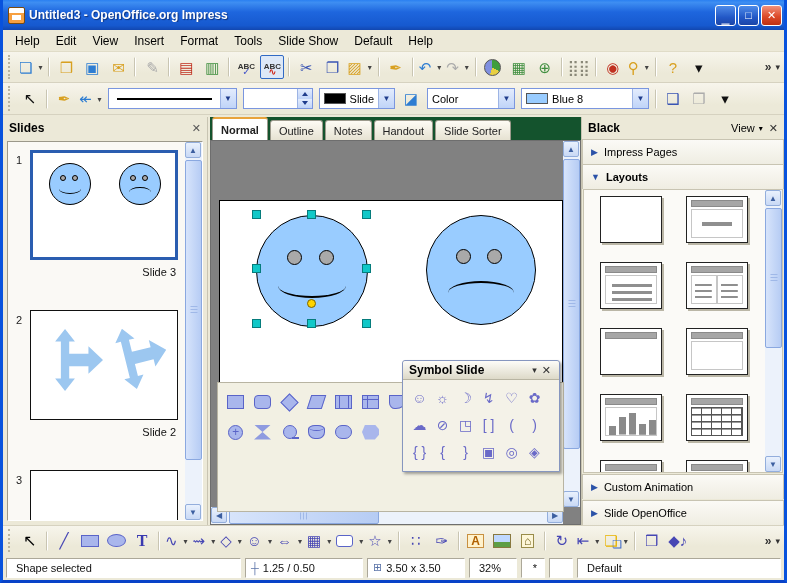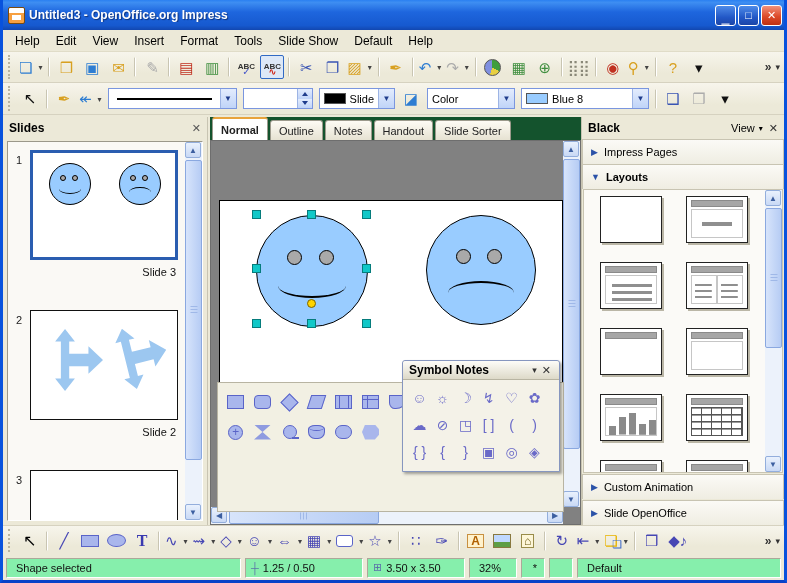--- a/index.html
+++ b/index.html
@@ -178,21 +178,21 @@
   .txt .g{font-weight:bold;font-family:"Liberation Serif",serif;font-size:16px;color:#3A3AB0;}
   .fw .g{font-weight:bold;color:#B06000;font-size:12px;border:1px solid #C89040;background:#FFF2CC;padding:0 3px;}
   .pic-shape::before{content:"";width:16px;height:12px;border:1px solid #887840;background:linear-gradient(180deg,#BFD8FF 0 58%,#5E9E46 58%),radial-gradient(circle at 70% 28%,#FFC400 0 2px,transparent 3px);background-blend-mode:normal;}
   .gal .g{border:1px solid #998c4a;padding:0 2px;background:#FDF6D8;font-size:12px;color:#6A5A10;}
   .arr{position:relative;}
   .arr .g{color:#E8B300;}
   .arr::before{content:"❏";position:absolute;left:8px;top:8px;color:#3A66C8;font-size:11px;}
 
   
   .statusbar{position:absolute;left:0;right:0;bottom:0;height:25px;background:#ECE9D8;display:flex;align-items:center;gap:4px;padding:0 3px;}
-  .sb-cell{height:20px;border:1px solid #ACA899;border-bottom-color:#fff;border-right-color:#fff;display:flex;align-items:center;padding:0 5px;font-size:11px;color:#111;background:#86efac;white-space:nowrap;overflow:hidden;}
+  .sb-cell{height:20px;border:1px solid #ACA899;border-bottom-color:#fff;border-right-color:#fff;display:flex;align-items:center;padding:0 5px;font-size:11px;color:#111;background:#ffffff;white-space:nowrap;overflow:hidden;}
   .sb-ico{color:#5B74A8;margin-right:4px;font-size:11px;}
   .w1{width:235px;}.w2{width:118px;}.w3{width:98px;}.w4{width:48px;}.w5{width:24px;justify-content:center;}.w6{width:24px;}.w7{width:142px;}.w8{flex:1;}
 </style>
 </head>
 <body>
 
 <div id="win">
 
   <div class="titlebar">
     <span class="app-ico"></span>
@@ -456,21 +456,21 @@
               <i class="shp"></i>
             </span><span class="fbtn fc-das">
               <i class="shp"></i>
             </span><span class="fbtn fc-disp">
               <i class="shp"></i>
             </span></div>
       </div>
 
       <div class="sym-win">
         <div class="sym-title">
-          <span>Symbol Notes</span>
+          <span>Symbol Slide</span>
           <span class="mini">▾</span>
           <span class="x">✕</span>
         </div>
         <div class="sym-body"><span class="tbtn">
               <span class="g">☺</span>
             </span><span class="tbtn">
               <span class="g">☼</span>
             </span><span class="tbtn">
               <span class="g">☽</span>
             </span><span class="tbtn">

